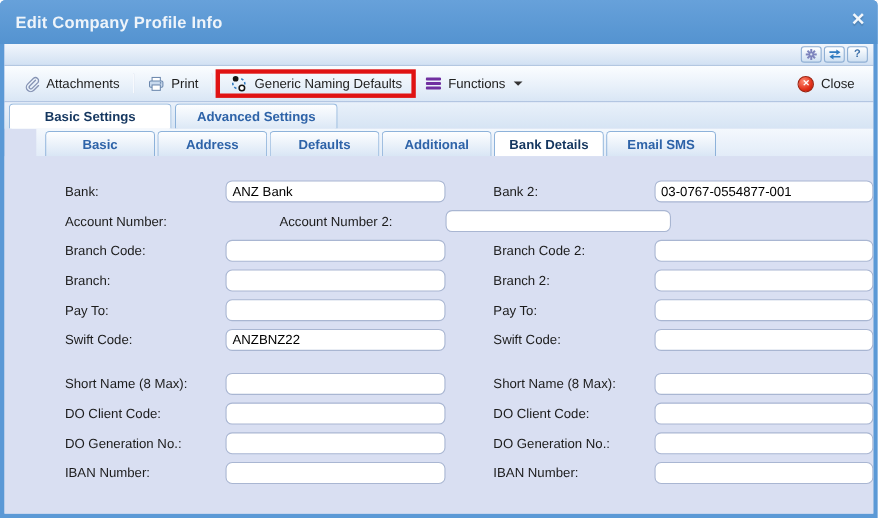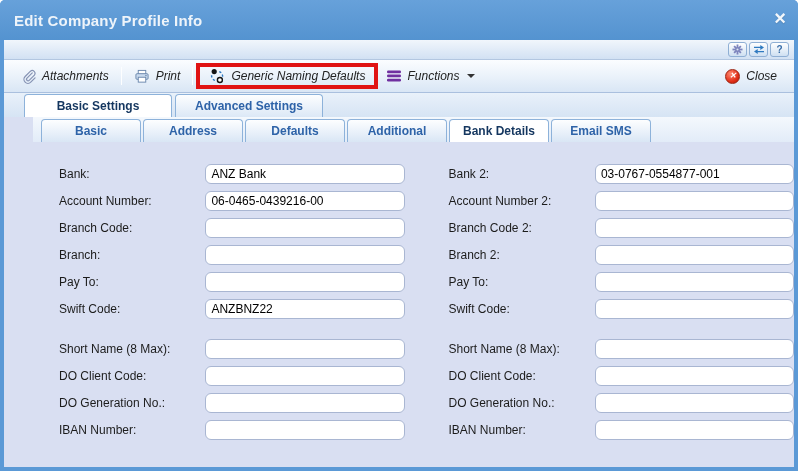--- a/index.html
+++ b/index.html
@@ -53,21 +53,21 @@
     background:linear-gradient(#ffffff,#cfe0f2);
     display:flex; align-items:center; justify-content:center;
     cursor:pointer; font-size:10px; font-weight:bold; color:#3a6ea8;
   }
   
   .toolbar {
     flex:0 0 33px; height:33px;
     background:linear-gradient(#fbfdff 0%,#e9f1fa 55%,#d9e6f5 100%);
     border-bottom:1px solid #aac0de;
     display:flex; align-items:center;
-    padding:12px 8px; font-size:12px; color:#222;font-style:italic;
+    padding:12px 8px; font-size:12px; color:#222;
   }
   .tb-item {
     display:flex; align-items:center; gap:6px;
     padding:4px 9px; cursor:pointer; white-space:nowrap;
   }
   .tb-sep { width:1px; height:18px; background:#b9c9e0; margin:0 3px; border-right:1px solid #fdfeff; }
   .tb-generic {
     border:4px solid #e01313;
     padding:1px 9px; margin:-2px 0; position:relative; z-index:2;
     background:transparent;
@@ -84,21 +84,21 @@
     border:1px solid #9c2412;
     color:#fff; font-size:8px; font-weight:bold;
     display:flex; align-items:center; justify-content:center;
     line-height:1;
   }
   
   .main-tabs {
     flex:0 0 24px; height:24px;
     background:linear-gradient(#e9f1fa,#d6e4f4);
     display:flex; align-items:flex-end;
-    padding-left:20px; gap:3px;
+    padding-left:4px; gap:3px;
   }
   .mtab {
     width:148px; height:23px; line-height:22px;
     text-align:center; font-size:12px; font-weight:bold;
     border:1px solid #8db2da; border-bottom:none;
     border-radius:4px 4px 0 0; cursor:pointer;
     background:linear-gradient(#fdfeff,#dce8f6); color:#2e63a8;
   }
   .mtab.active { background:#ffffff; color:#14365f; }
   .sub-tabs {
@@ -249,21 +249,20 @@
 
       <div class="form-row">
         <label>Bank:</label>
         <input class="field" value="ANZ Bank" style="">
         <label class="rlabel">Bank 2:</label>
         <input class="field" value="03-0767-0554877-001" style="">
       </div>
 
       <div class="form-row">
         <label>Account Number:</label>
-        <input class="field" value="06-0465-0439216-00" style="">
         <label class="rlabel">Account Number 2:</label>
         <input class="field" value="" style="">
       </div>
 
       <div class="form-row">
         <label>Branch Code:</label>
         <input class="field" value="" style="">
         <label class="rlabel">Branch Code 2:</label>
         <input class="field" value="" style="">
       </div>

